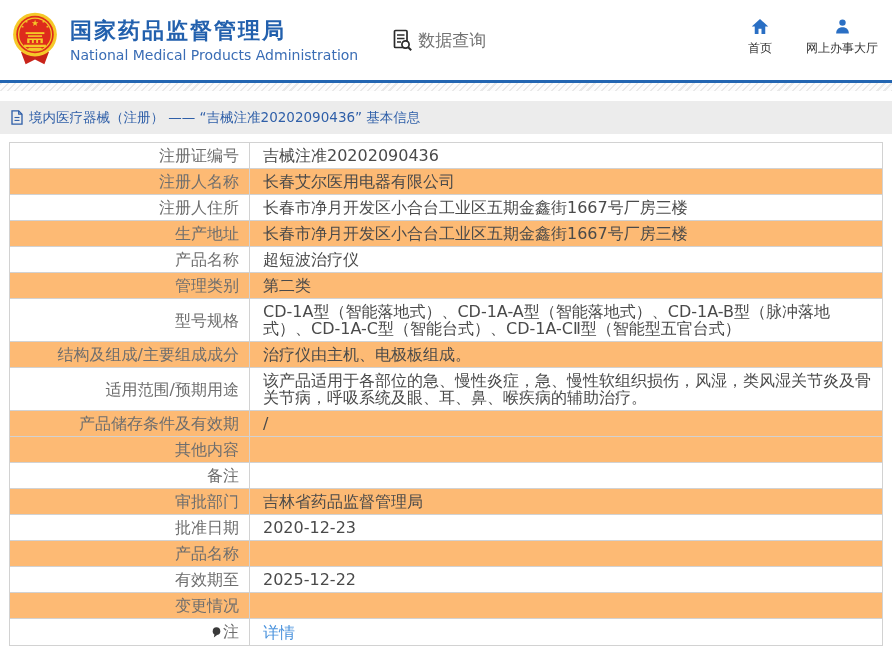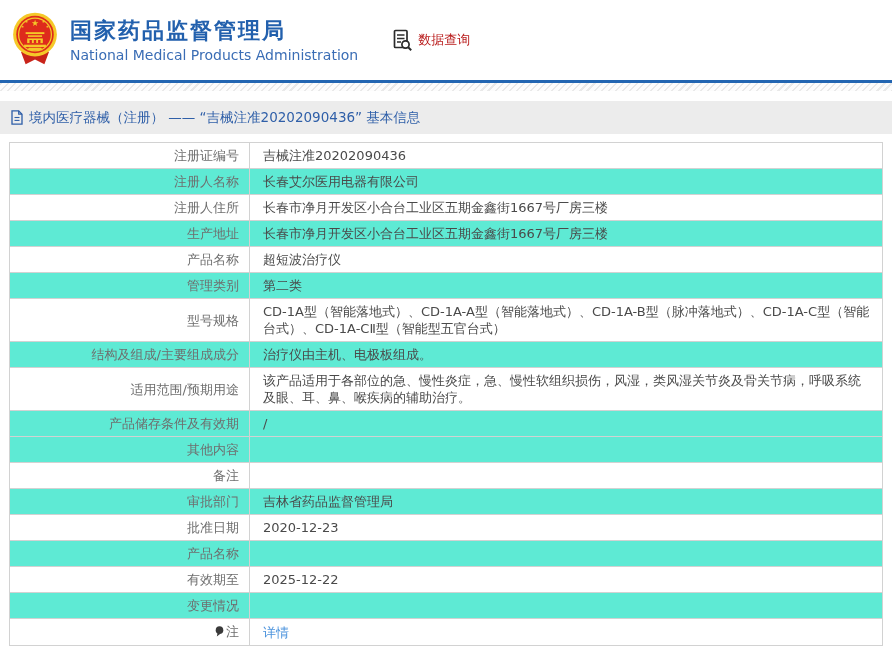--- a/index.html
+++ b/index.html
@@ -6,42 +6,42 @@
   html,body { width:892px; height:666px; background:#fff; overflow:hidden;
     font-family:"DejaVu Sans","Liberation Sans",sans-serif; }
 
   
   .header { height:80px; display:flex; align-items:center; background:#fff; position:relative; }
   .logo-group { display:flex; align-items:center; padding-left:10px; cursor:pointer; }
   .emblem { width:50px; height:58px; flex:0 0 auto; }
   .org-names { margin-left:10px; }
   .org-cn { font-size:22px; font-weight:bold; color:#2260ad; letter-spacing:2px; line-height:26px; }
   .org-en { font-size:14px; color:#3a6db5; margin-top:3px; }
-  .section-title { display:flex; align-items:center; margin-left:32px; font-size:13px; color:#b91c1c; cursor:pointer; }
+  .section-title { display:flex; align-items:center; margin-left:32px; font-size:17px; color:#737373; cursor:pointer; }
   .section-title svg { margin-right:4px; }
   .header-nav { position:absolute; right:14px; top:18px; display:flex; gap:34px; }
   .nav-item { display:flex; flex-direction:column; align-items:center; text-decoration:none; cursor:pointer; }
   .nav-item .nav-label { font-size:12px; color:#333; margin-top:5px; white-space:nowrap; }
 
   
   .blue-line { height:3px; background:#2265b1; }
   .hatch-band { height:8px;
     background:repeating-linear-gradient(135deg,#e9e9e9 0 1.5px,#fcfcfc 1.5px 5px); }
 
   
   .breadcrumb-bar { margin-top:10px; height:33px; background:#ececec;
     display:flex; align-items:center; padding-left:10px; }
   .breadcrumb-bar svg { margin-right:5px; flex:0 0 auto; }
   .breadcrumb-text { font-size:13.5px; color:#2f5fa8; white-space:nowrap; }
 
   
   .info-table { width:874px; margin:8px 9px 0 9px; border-collapse:collapse; }
-  .info-table td { border:1px solid #d2d2d2; font-size:13px;
+  .info-table td { border:1px solid #d2d2d2; font-size:16px;
     padding:4px 10px; line-height:17px; vertical-align:middle; }
-  .info-table tr.even td { background:#5eead4; }
+  .info-table tr.even td { background:#fdba74; }
   .info-table tr.odd td { background:#ffffff; }
   td.label-cell { width:240px; text-align:right; color:#6e6e6e; }
   td.value-cell { color:#4a4a4a; text-align:left; padding-left:13px; }
   td.value-cell a.detail-link { color:#4b93dd; text-decoration:none; cursor:pointer; }
   .balloon { display:inline-block; vertical-align:-1px; margin-right:2px; }
 </style>
 </head>
 <body>
 
 <div class="header">
@@ -76,20 +76,35 @@
       <rect x="4.5" y="2.5" width="12.5" height="17" rx="1" fill="none" stroke="#2b2b2b" stroke-width="1.7"></rect>
       <line x1="7" y1="7" x2="14.5" y2="7" stroke="#2b2b2b" stroke-width="1.5"></line>
       <line x1="7" y1="10.5" x2="14.5" y2="10.5" stroke="#2b2b2b" stroke-width="1.5"></line>
       <line x1="7" y1="14" x2="11" y2="14" stroke="#2b2b2b" stroke-width="1.5"></line>
       <circle cx="15.5" cy="16.5" r="3.6" fill="#fff" stroke="#2b2b2b" stroke-width="1.7"></circle>
       <line x1="18.2" y1="19.2" x2="21.2" y2="22.2" stroke="#2b2b2b" stroke-width="2"></line>
     </svg>
     <span>数据查询</span>
   </div>
 
+  <div class="header-nav">
+    <a class="nav-item">
+      <svg width="18" height="17" viewBox="0 0 24 22">
+        <path d="M12 1 L1 11 H5 V21 H10 V14 H14 V21 H19 V11 H23 Z" fill="#2a6fc4"></path>
+      </svg>
+      <span class="nav-label">首页</span>
+    </a>
+    <a class="nav-item">
+      <svg width="17" height="17" viewBox="0 0 24 24">
+        <circle cx="12" cy="6.5" r="4.5" fill="#2a6fc4"></circle>
+        <path d="M3 22 C3 15 8 13 12 13 C16 13 21 15 21 22 Z" fill="#2a6fc4"></path>
+      </svg>
+      <span class="nav-label">网上办事大厅</span>
+    </a>
+  </div>
 </div>
 
 <div class="blue-line"></div>
 <div class="hatch-band"></div>
 
 <div class="breadcrumb-bar">
   <svg width="14" height="15" viewBox="0 0 16 18">
     <path d="M2 1 H10 L14 5 V17 H2 Z" fill="none" stroke="#2f5fa8" stroke-width="1.6"></path>
     <path d="M10 1 V5 H14" fill="none" stroke="#2f5fa8" stroke-width="1.4"></path>
     <line x1="5" y1="9" x2="11" y2="9" stroke="#2f5fa8" stroke-width="1.3"></line>

